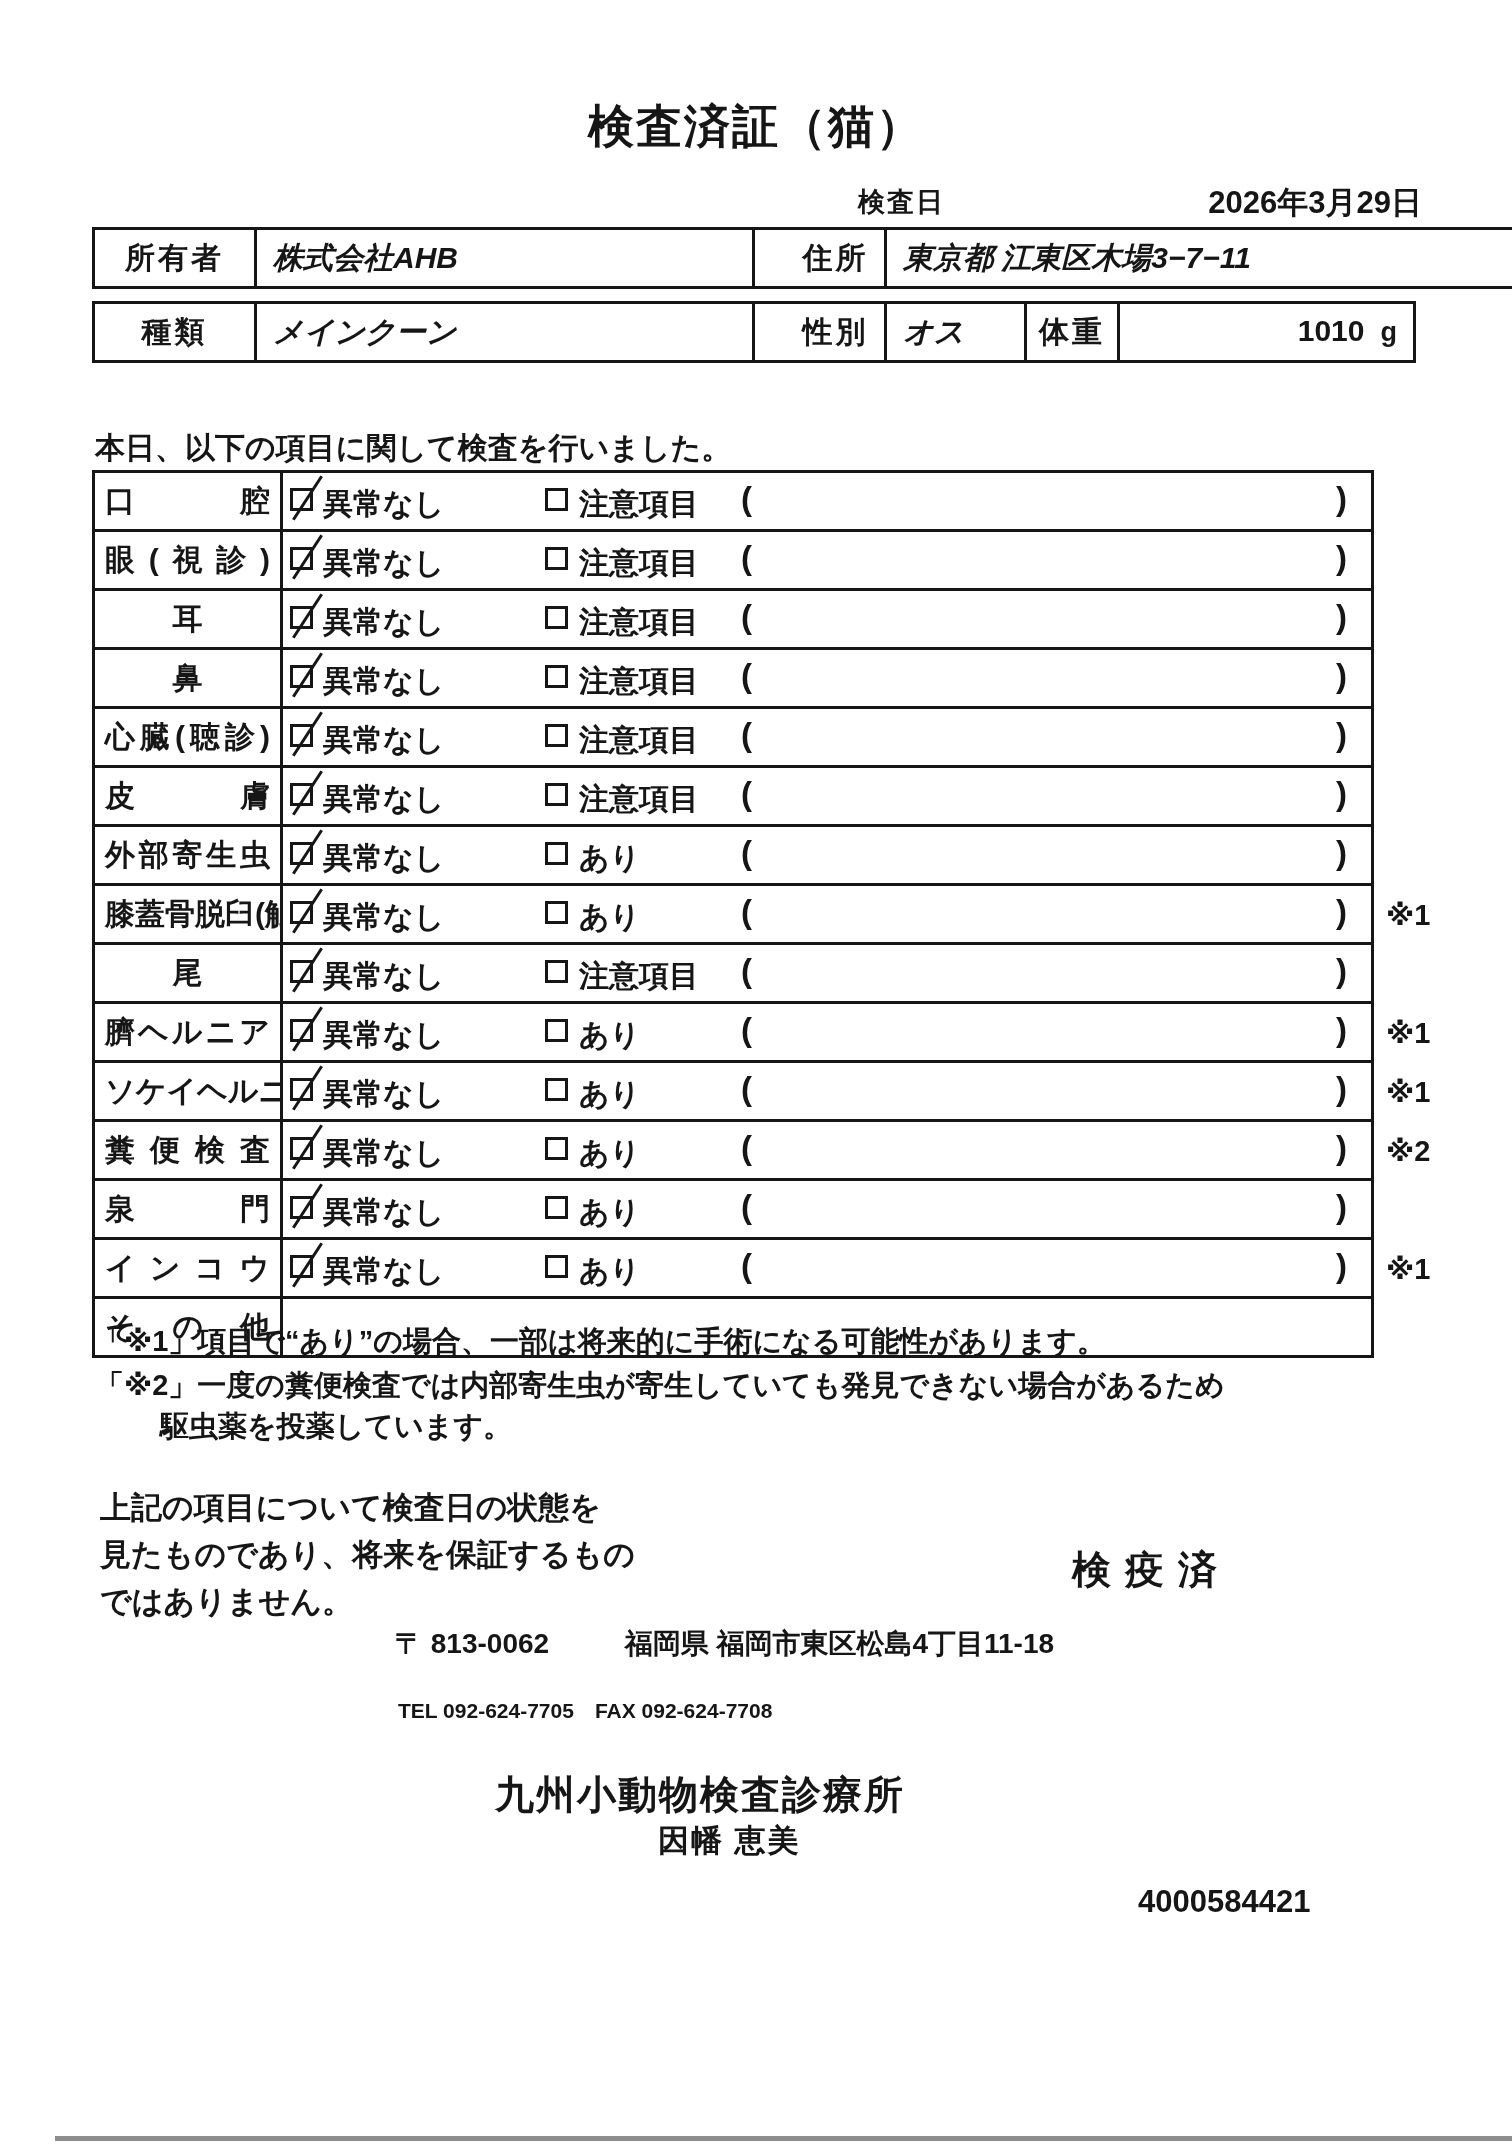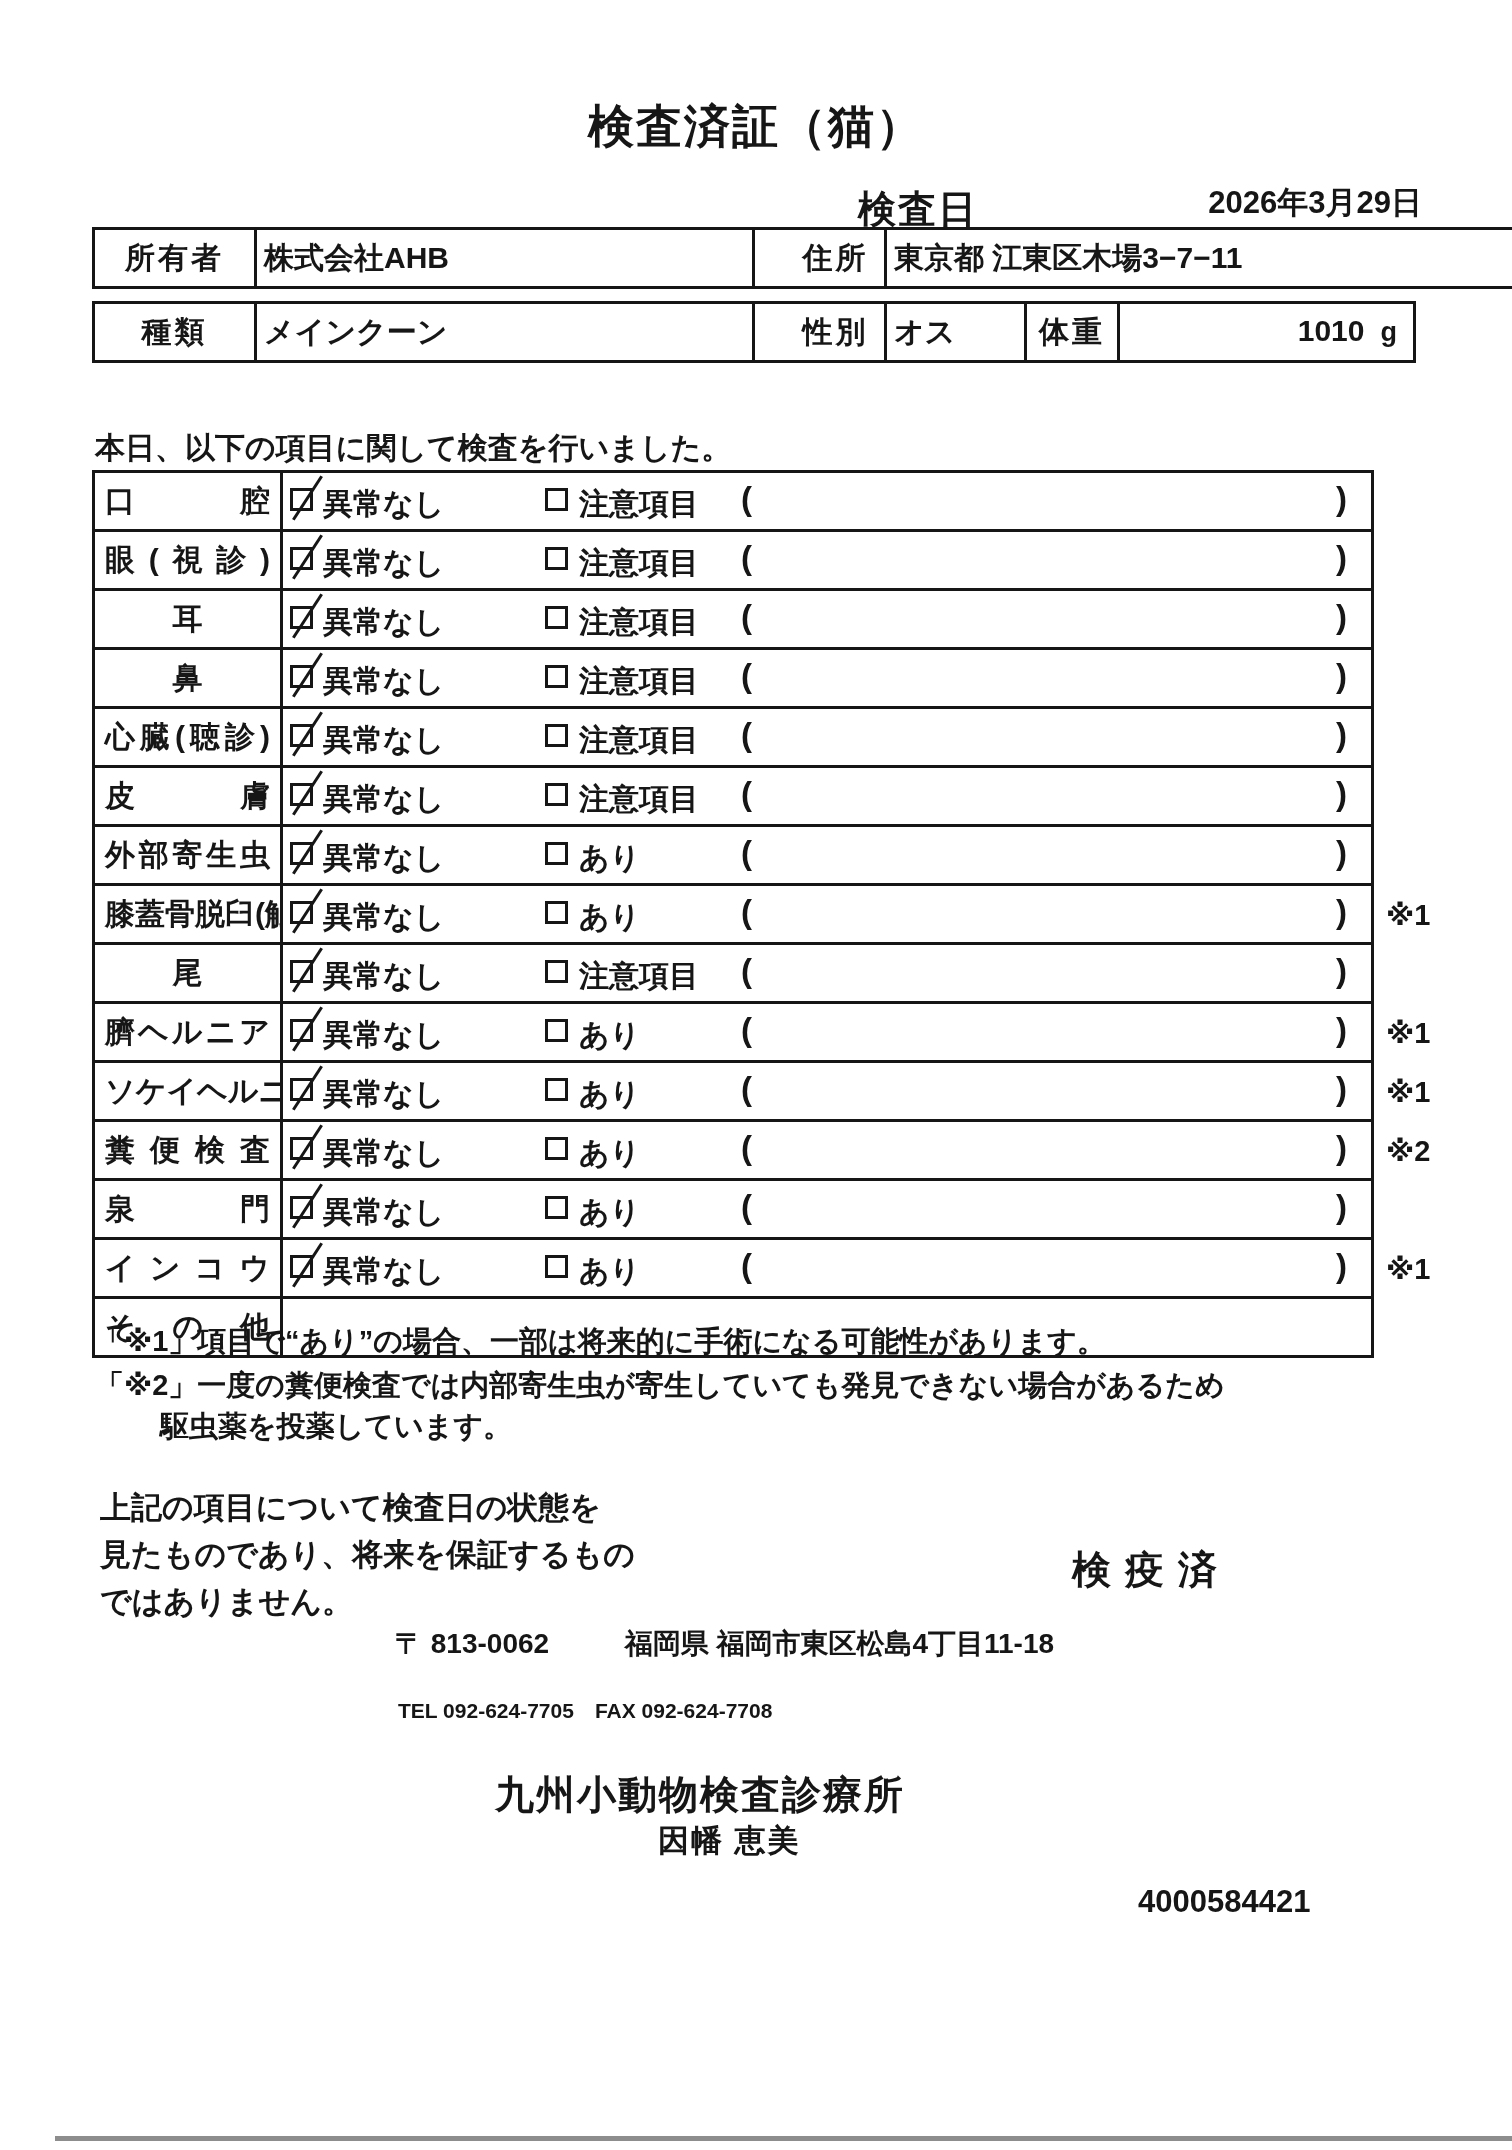--- a/index.html
+++ b/index.html
@@ -8,30 +8,30 @@
     font-family:"Liberation Sans","DejaVu Sans",sans-serif;
     color:#161616;font-weight:600;
     -webkit-font-smoothing:antialiased;
   }
   .abs{position:absolute;}
 
   
   #doc-title{top:96px;left:0;width:100%;text-align:center;font-size:46px;font-weight:bold;letter-spacing:2px;}
 
   
-  #insp-date-label{top:184px;left:858px;font-size:38px;letter-spacing:2px;}
+  #insp-date-label{top:184px;left:858px;font-size:27px;letter-spacing:2px;}
   #insp-date-value{top:182px;left:1100px;width:322px;text-align:right;font-size:31px;}
 
   
   .info-table{border:3px solid #161616;box-sizing:border-box;background:#fff;}
   .irow{display:flex;height:56px;box-sizing:border-box;}
   .irow + .irow{border-top:3px solid #161616;}
   .icell{display:flex;align-items:center;box-sizing:border-box;font-size:30px;overflow:hidden;white-space:nowrap;}
   .icell.lab{justify-content:center;letter-spacing:3px;}
-  .icell.val{padding-left:7px;}
+  .icell.val{padding-left:16px;font-style:italic;}
   .bdr{border-right:3px solid #161616;}
   #owner-table{top:227px;left:92px;width:1480px;}
   #pet-table{top:301px;left:92px;width:1324px;}
   .w-lab1{width:162px;} .w-val1{width:498px;} .w-lab2{width:132px;padding-left:32px;}
   .w-sexv{width:140px;} .w-wlab{width:93px;}
   .flex1{flex:1;}
   #weight-val{justify-content:flex-end;padding-right:16px;gap:16px;align-items:baseline;padding-top:10px;}
   #weight-val .unit{font-size:27px;}
 
   

